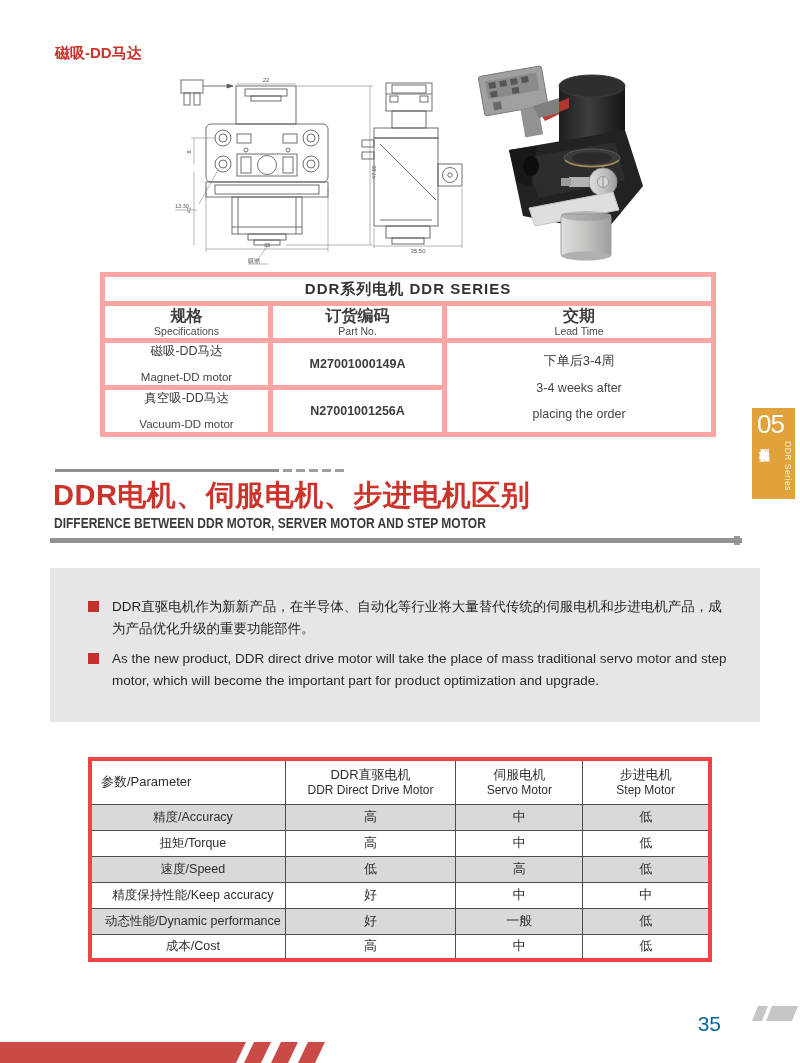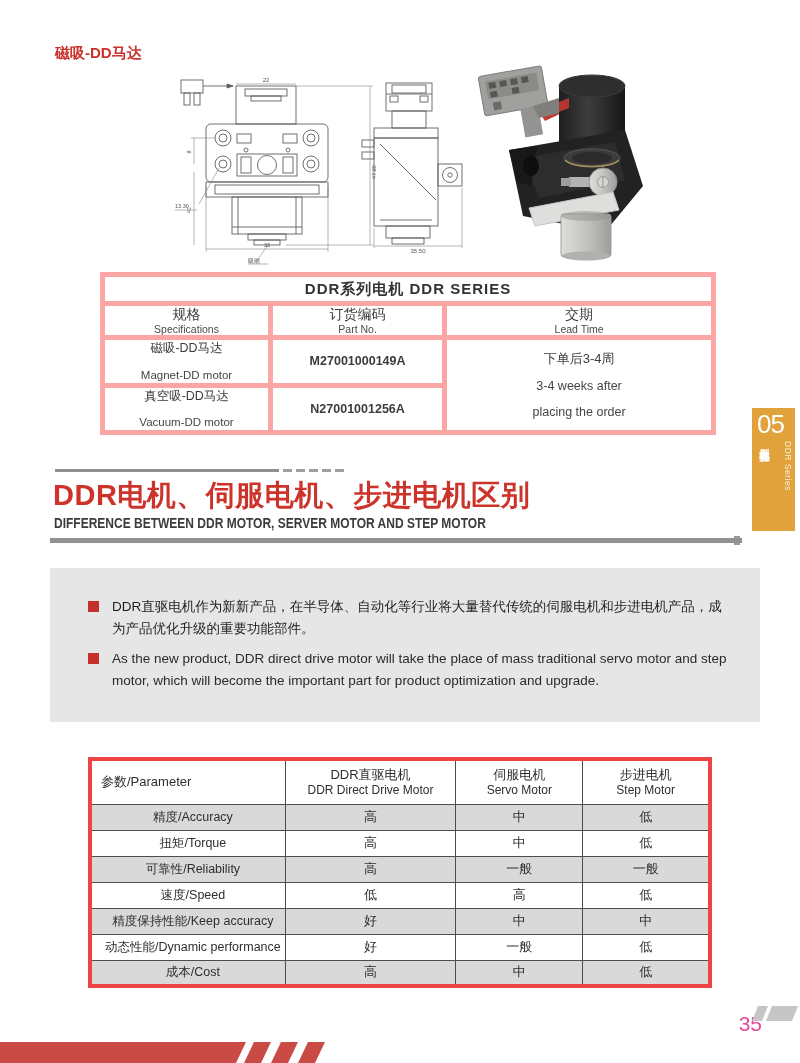--- a/index.html
+++ b/index.html
@@ -12,31 +12,31 @@
   
   .draw1 { position:absolute; left:173px; top:76px; }
   .draw2 { position:absolute; left:346px; top:80px; }
   .photo { position:absolute; left:473px; top:58px; }
 
   
   table.series { position:absolute; left:100px; top:272px; width:616px; border-collapse:collapse; table-layout:fixed; border:2px solid #4d4d4d; color:#3c3c3c; }
   table.series th, table.series td { border:5px solid #fca5a5; text-align:center; vertical-align:middle; }
   .series .t-title { height:29px; font-size:15px; font-weight:bold; color:#333; letter-spacing:1px; }
   .series .colhead { height:30px; font-weight:normal; line-height:1.2; }
-  .series .colhead .zh { font-size:14px; display:block; }
+  .series .colhead .zh { font-size:16px; display:block;font-weight:bold; }
   .series .colhead .en { font-size:10.5px; display:block; color:#4a4a4a; }
   .series .drow { height:37px; }
   .series .drow .zh { font-size:12.5px; display:block; line-height:1.3; }
   .series .drow .en { font-size:11.5px; display:block; color:#454545; line-height:1.3;margin-top:11px; }
   .series .part { font-size:12.5px;font-weight:bold; }
   .series .lead .zh { font-size:13px; display:block; margin-bottom:4px; }
   .series .lead .en { font-size:12.5px; display:block; line-height:1.2; }
 
   
-  .side-tab { position:absolute; left:752px; top:408px; width:43px; height:123px; background:#e2a23b;padding-left:32px; }
+  .side-tab { position:absolute; left:752px; top:408px; width:43px; height:91px; background:#e2a23b;padding-left:32px; }
   .side-tab .num { position:absolute; left:5px; top:1px; font-size:26px; color:#fff; letter-spacing:-1px; }
   .side-tab .en { position:absolute; right:2px; top:33px; writing-mode:vertical-rl; font-size:8.5px; color:#fbeed8; letter-spacing:0.5px; }
   .side-tab .zh { position:absolute; left:6px; top:35px; writing-mode:vertical-rl; font-size:10.5px; letter-spacing:-0.5px; color:#fff; }
   .mini-square { position:absolute; left:734px; top:536px; width:6px; height:9px; background:#9a9a9a; }
 
   
   .rule-main { position:absolute; left:55px; top:469px; width:224px; height:3px; background:#8f8f8f; }
   .rule-dashes { position:absolute; left:283px; top:469px; display:flex; gap:4px; }
   .rule-dashes span { width:9px; height:3px; background:#9f9f9f; }
   .sec-title-zh { position:absolute; left:53px; top:476px; font-size:29px; font-weight:bold; color:#cc332a; letter-spacing:0.5px; white-space:nowrap; }
@@ -58,21 +58,21 @@
   .cmp thead th { height:45px; font-weight:normal; line-height:1.25; background:#fff; }
   .cmp thead th .zh { font-size:13px; display:block; }
   .cmp thead th .en { font-size:12px; display:block; }
   .cmp thead th.param { text-align:left; padding-left:9px; font-size:13px; }
   .cmp tbody tr { height:26px; }
   .cmp tbody tr:nth-child(odd) { background:#d9d9d9; }
   .cmp tbody td { font-size:13px; }
   .cmp tbody td.param { text-align:center; padding-left:9px; font-size:12.5px; }
 
   
-  .page-num { position:absolute; left:714px; top:1000px; width:48px; text-align:right; font-size:21px; color:#ec4899;margin-top:12px; }
+  .page-num { position:absolute; left:673px; top:1000px; width:48px; text-align:right; font-size:21px; color:#0369a1;margin-top:12px; }
   .slashes { position:absolute; left:750px; top:1005px; }
   .banner { position:absolute; left:0; top:1040px; }
 </style>
 </head>
 <body>
 
 <div class="page">
 
   <div class="corner-label">磁吸-DD马达</div>
 
@@ -342,26 +342,20 @@
     <td>低</td>
   </tr>
 
   <tr>
     <td class="param">扭矩/Torque</td>
     <td>高</td>
     <td>中</td>
     <td>低</td>
   </tr>
 
-  <tr>
-    <td class="param">可靠性/Reliability</td>
-    <td>高</td>
-    <td>一般</td>
-    <td>一般</td>
-  </tr>
 
   <tr>
     <td class="param">速度/Speed</td>
     <td>低</td>
     <td>高</td>
     <td>低</td>
   </tr>
 
   <tr>
     <td class="param">精度保持性能/Keep accuracy</td>

